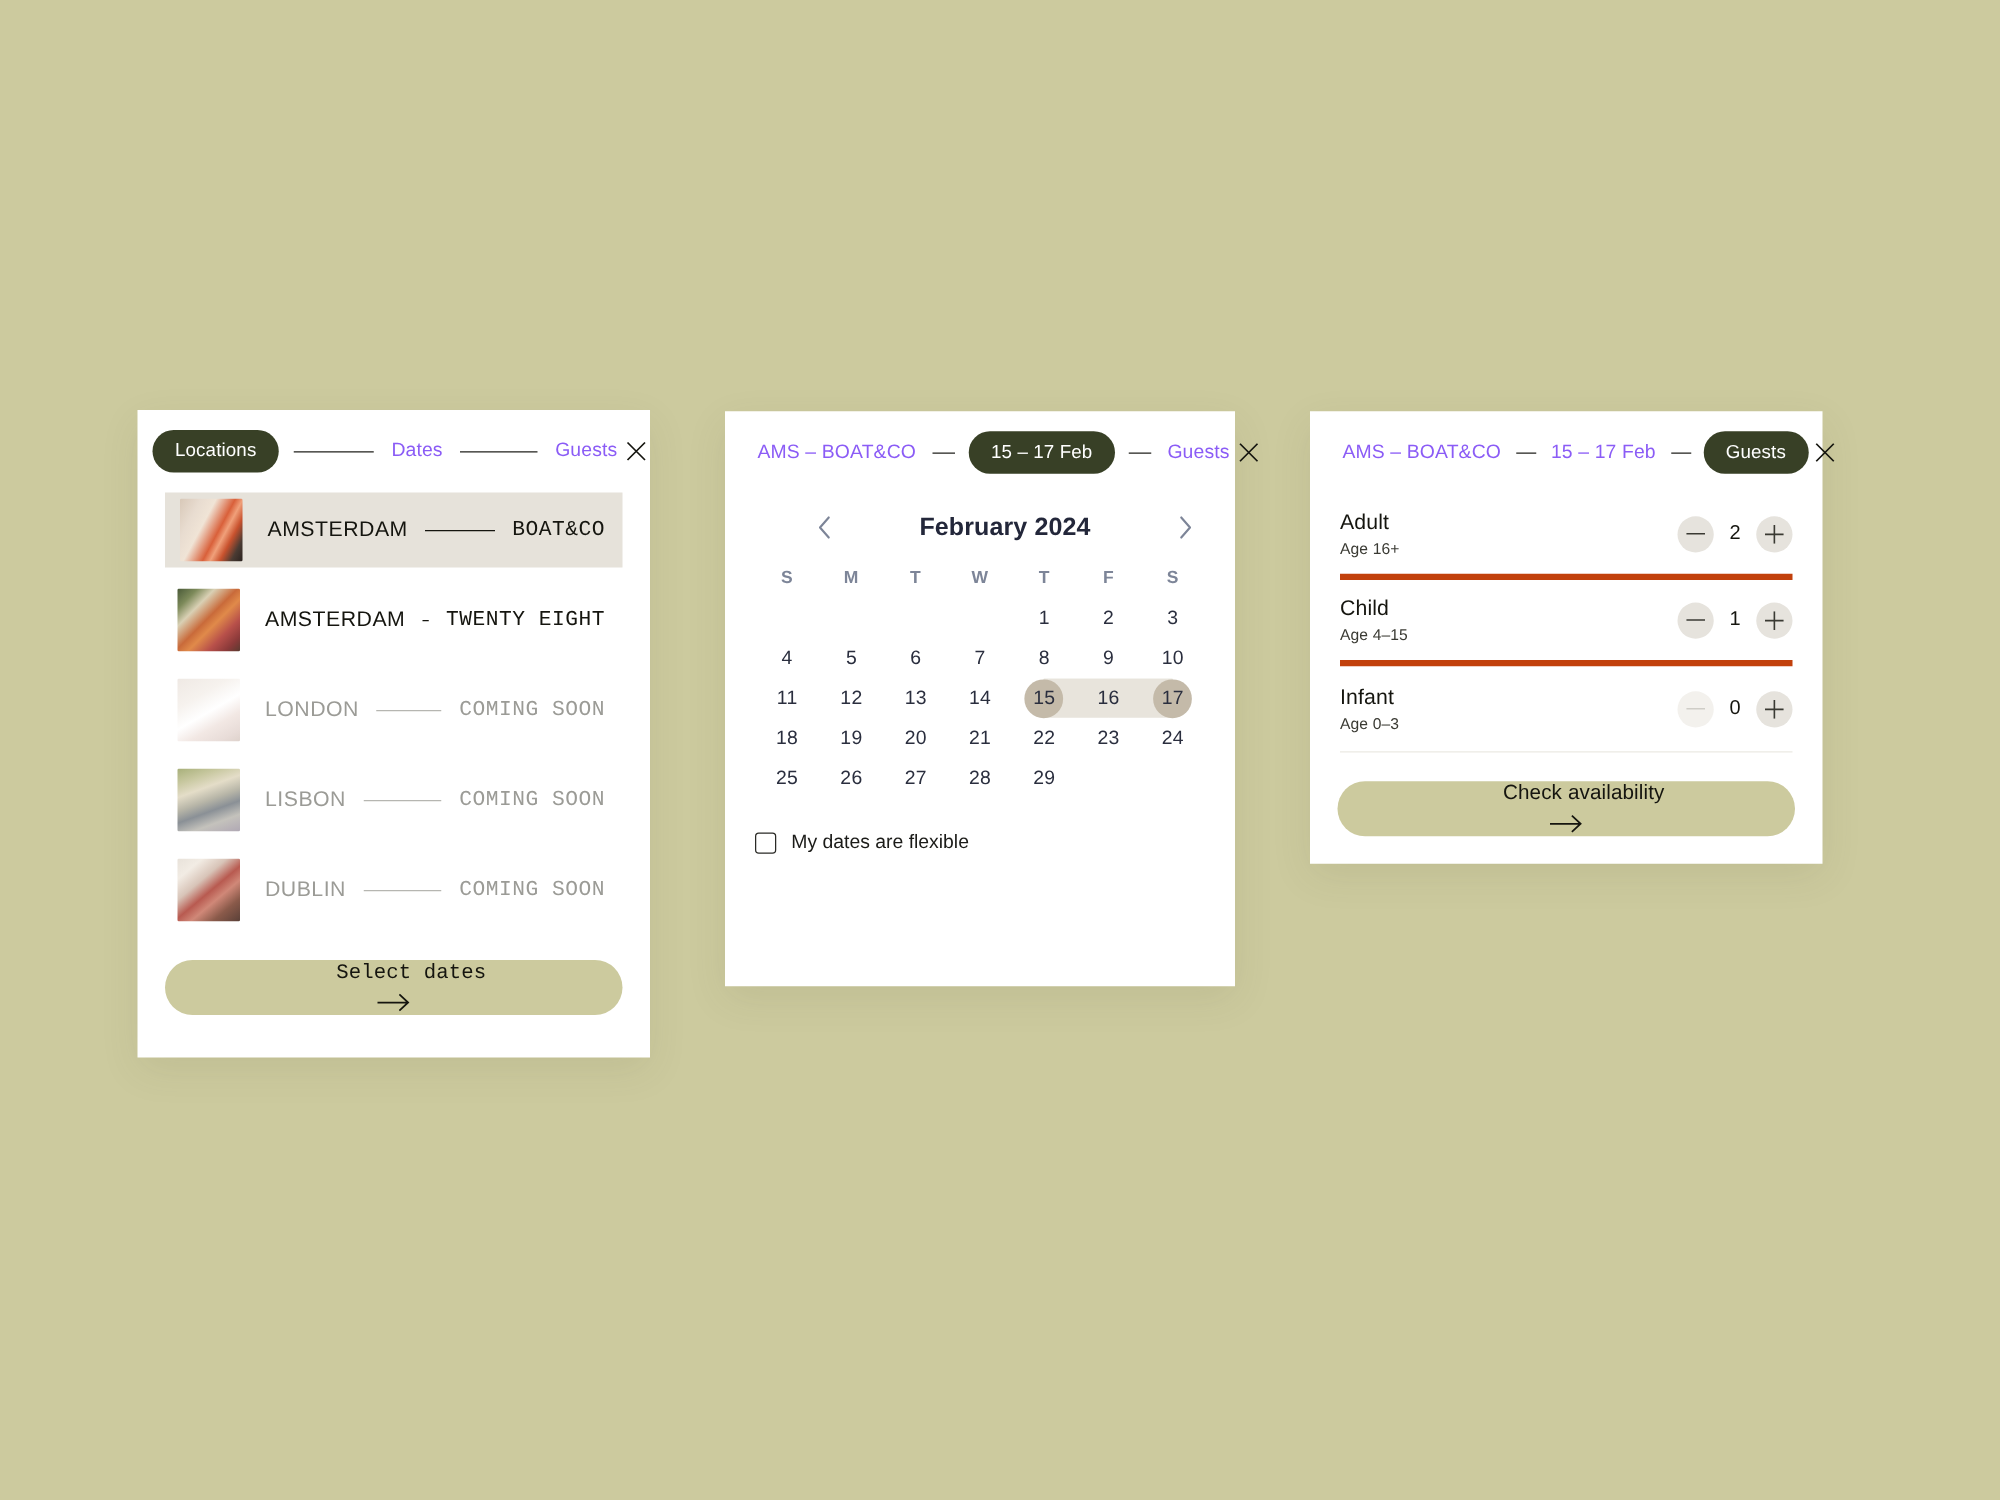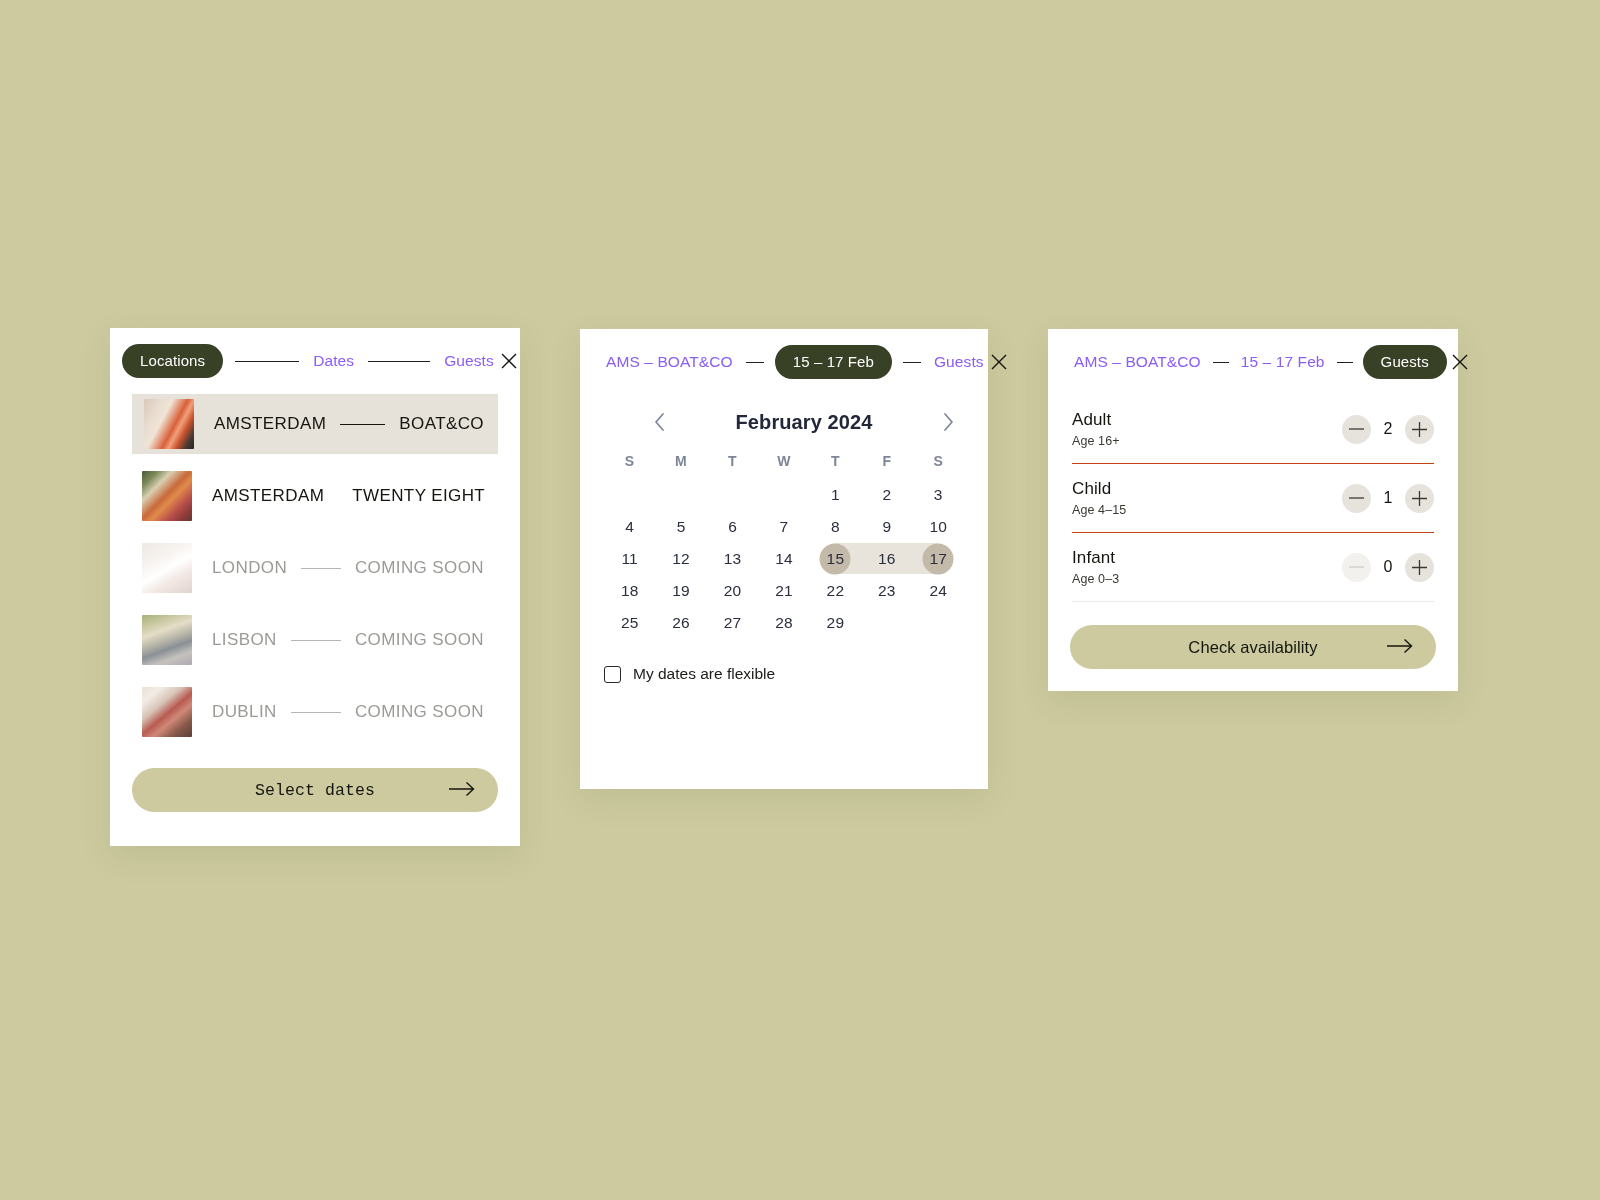--- a/index.html
+++ b/index.html
@@ -66,40 +66,40 @@
   }
   .loc-row.selected .loc-thumb { margin-left: 12px; }
   .loc-label {
     display: flex; align-items: center; flex: 1 1 auto;
     font-size: 17px; letter-spacing: .4px; color: #15150f;
   }
   .loc-row.soon .loc-label { color: #9b9b96; }
   .loc-city { white-space: nowrap; }
   .loc-dash { flex: 1 1 auto; height: 1px; background: #15150f; margin: 0 14px; }
   .loc-row.soon .loc-dash { background: #b6b6b1; }
-  .loc-prop { white-space: nowrap; }
+  .loc-prop { white-space: nowrap; font-family: Liberation Mono, monospace; }
 
   .thumb-1 { background-image:
       linear-gradient(118deg, #d8c8b8 0%, #e8dcd0 22%, #f0e4d6 38%, #d9603a 58%, #f0a07a 66%, #c9522e 76%, #4a3b33 88%, #2b2320 100%); }
   .thumb-2 { background-image:
       linear-gradient(135deg, #4a5a38 0%, #7d8a5a 16%, #d9d0b4 30%, #c96a3a 48%, #e08a4a 58%, #b8504a 74%, #8c3a3a 88%, #5a3a30 100%); }
   .thumb-3 { background-image:
       linear-gradient(150deg, #efe9e4 0%, #f6f2ee 30%, #ffffff 52%, #f2e8e4 70%, #e8dcd8 88%, #ded2cc 100%); }
   .thumb-4 { background-image:
       linear-gradient(160deg, #a8b07a 0%, #c8c8a0 18%, #e4ddc8 34%, #b8b6a8 50%, #8a9096 64%, #c4c2bc 80%, #b0a8b4 100%); }
   .thumb-5 { background-image:
       linear-gradient(140deg, #e8e2da 0%, #f2ece4 18%, #d8c4b8 36%, #b85a50 52%, #d08878 64%, #8a5a4a 80%, #5a4038 100%); }
 
   
   .cta {
     display: flex; align-items: center;
     background: #ccca9e; border-radius: 999px;
     height: 44px; margin: 0 22px;
     padding: 0 22px 0 22px;
-    cursor: pointer; position: relative;
+    cursor: pointer; position: relative; flex-direction: column;
   }
   .cta-label {
     flex: 1 1 auto; text-align: center;
     font-size: 16.5px; color: #15150f; letter-spacing: .1px;
     padding-left: 28px;
   }
   .cta-arrow { width: 28px; height: 18px; flex: 0 0 auto; }
   .cta-arrow svg { display: block; }
 
   
@@ -150,21 +150,21 @@
   .cbox {
     width: 17px; height: 17px; border: 1.4px solid #2a2a26;
     border-radius: 3px; background: #fff; flex: 0 0 auto;
   }
   .flex-label { font-size: 15.5px; color: #1b1b18; }
 
   
   .guest-list { padding: 0 24px; }
   .guest-row {
     display: flex; align-items: center;
-    height: 69px; border-bottom: 1px solid #c2410c;
+    height: 69px; border-bottom: 5px solid #c2410c;
   }
   .guest-row:last-child { border-bottom: 1px solid #eceae4; }
   .guest-texts { flex: 1 1 auto; }
   .guest-title { font-size: 17px; color: #15150f; letter-spacing: .1px; }
   .guest-sub { font-size: 12.5px; color: #3a3a33; margin-top: 4px; letter-spacing: .1px; }
   .stepper { display: flex; align-items: center; gap: 0; }
   .step-btn {
     width: 29px; height: 29px; border-radius: 50%;
     background: #e6e3dd; display: flex; align-items: center; justify-content: center;
     cursor: pointer; flex: 0 0 auto;

